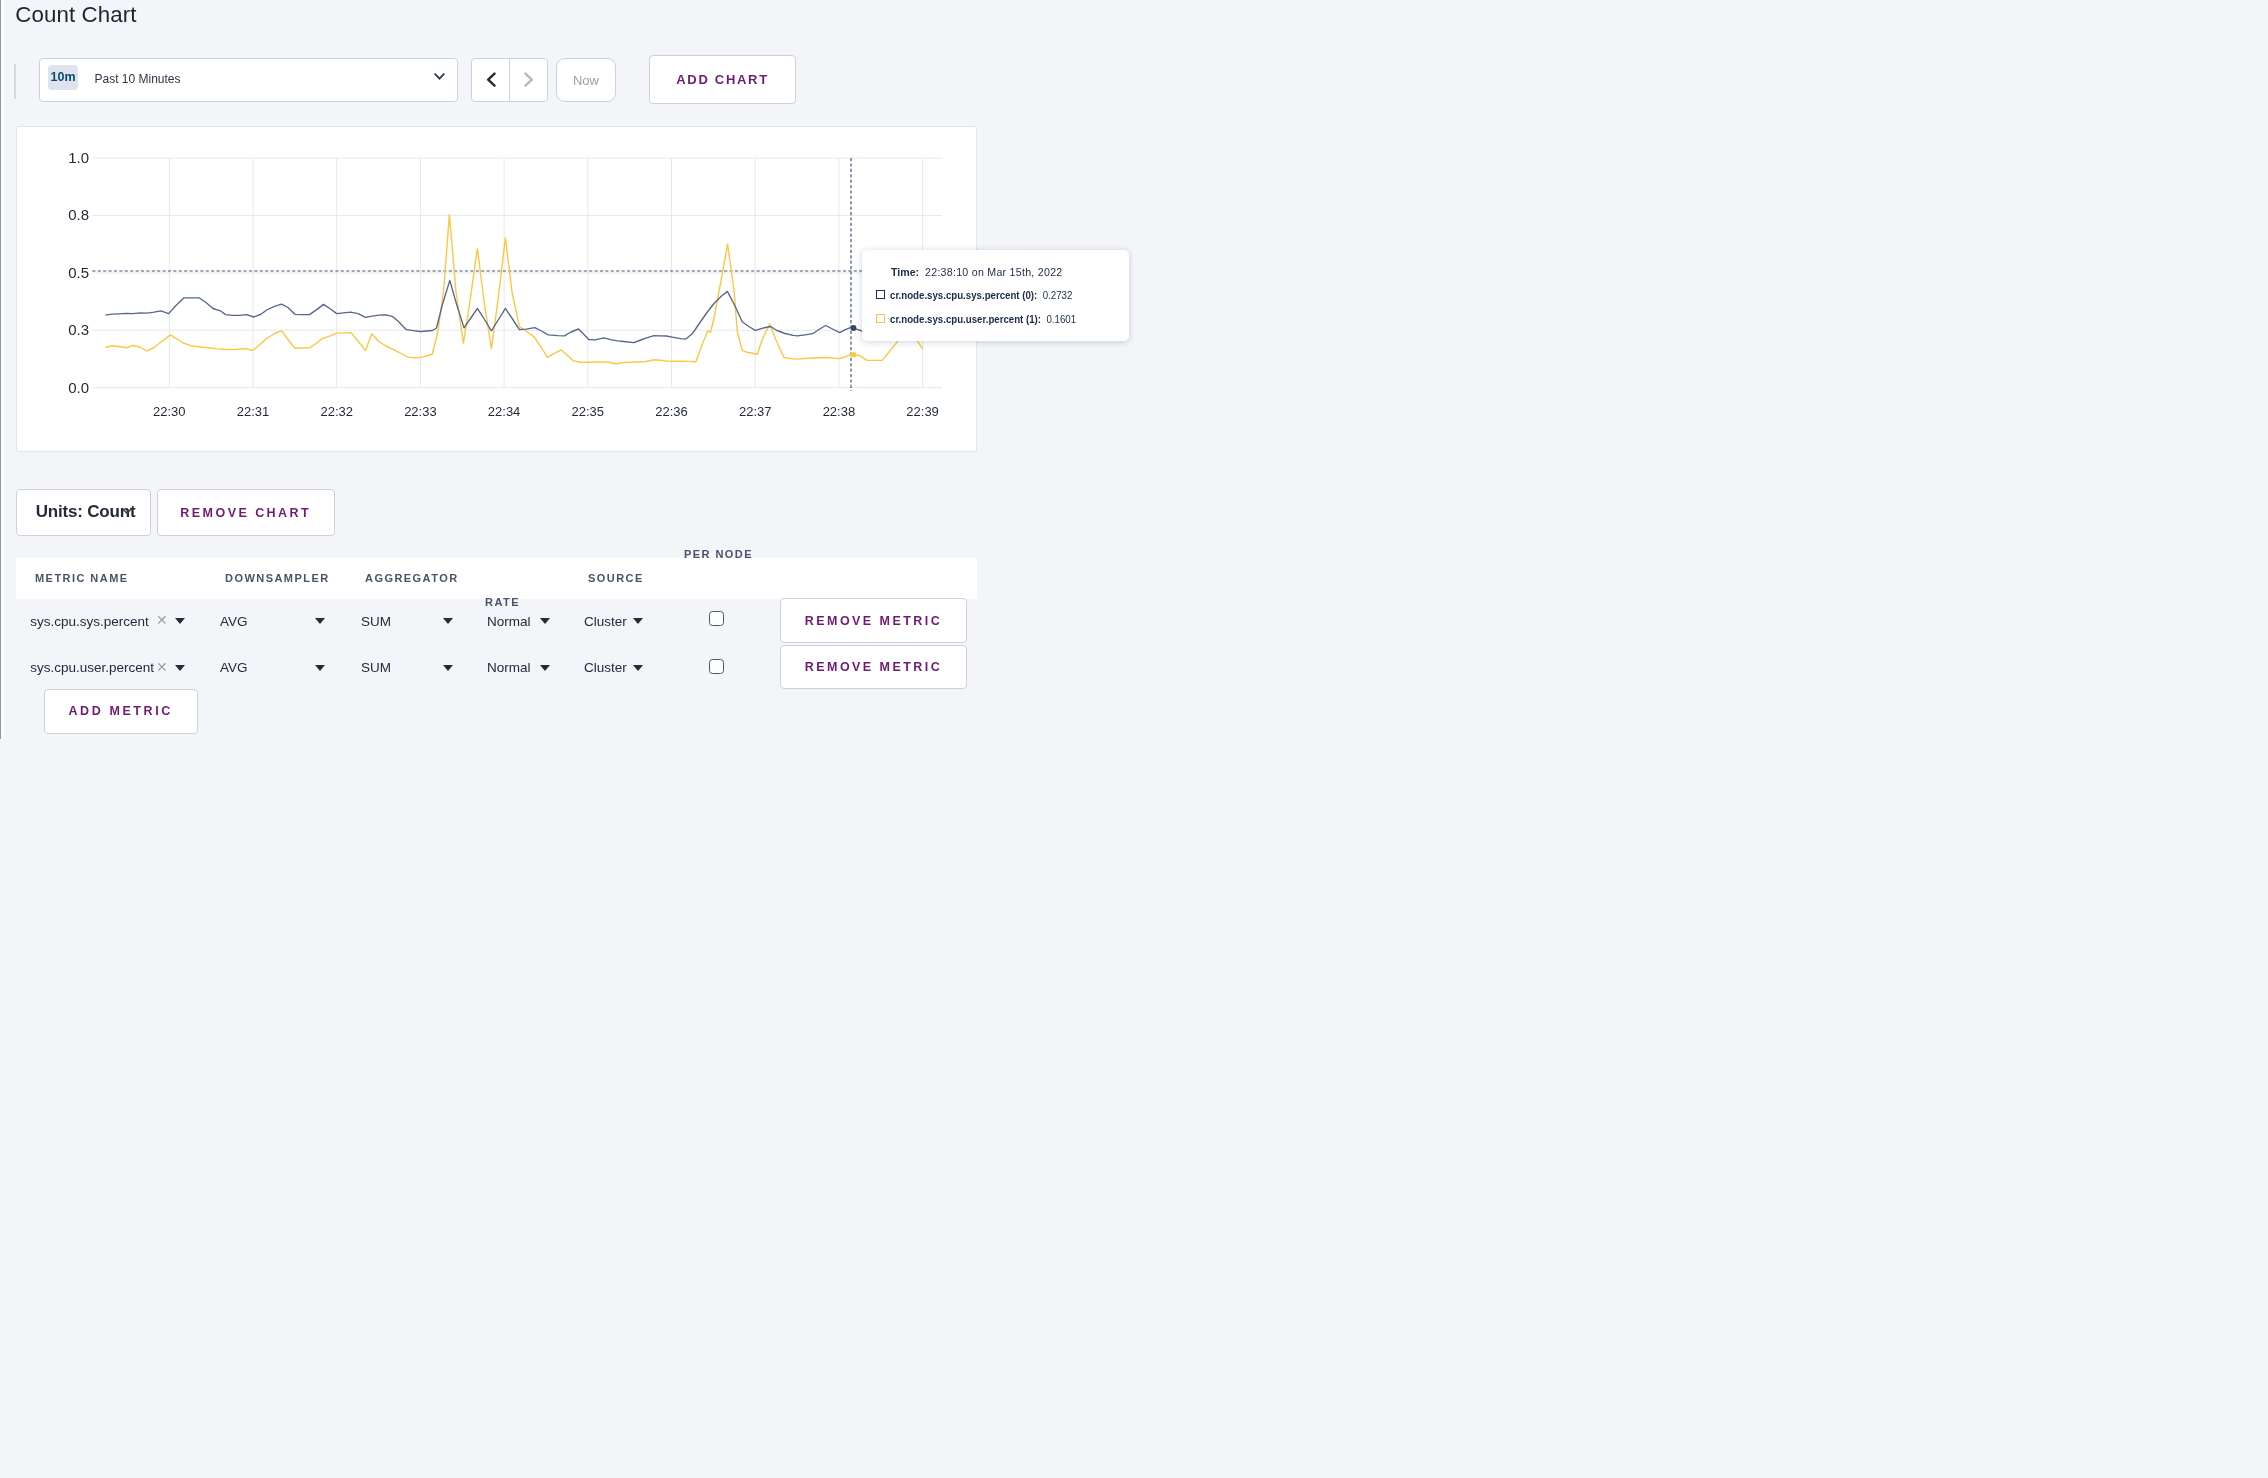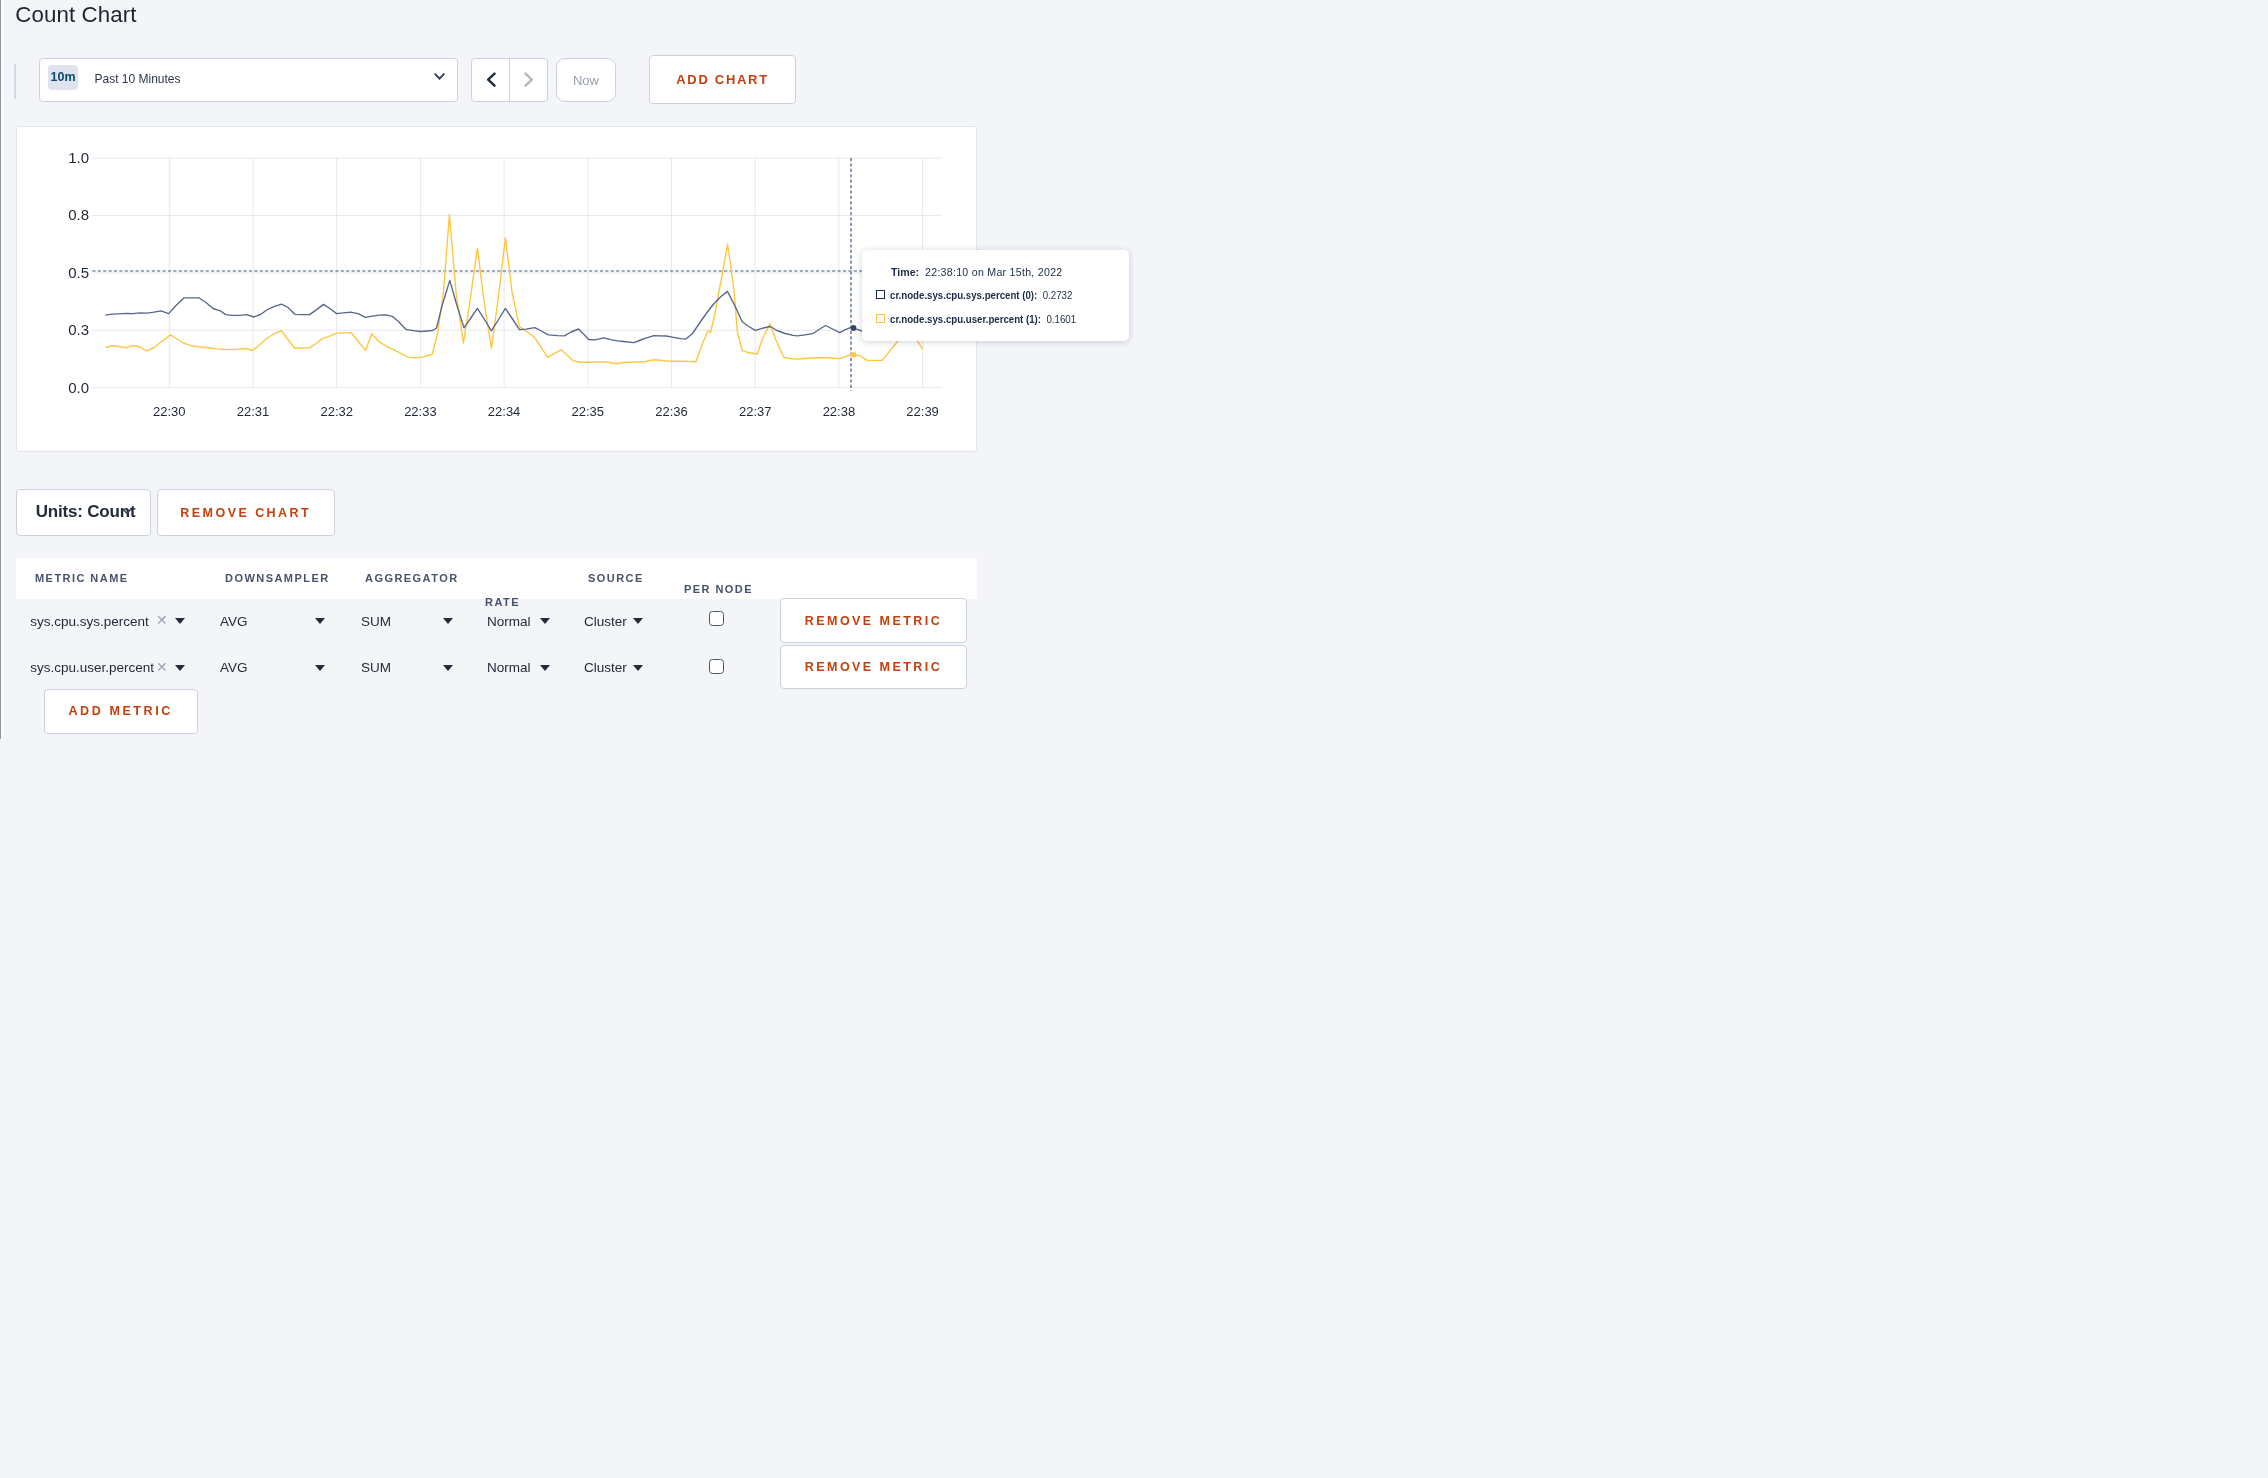--- a/index.html
+++ b/index.html
@@ -1,17 +1,17 @@
 <!DOCTYPE html>
 <html><head><meta charset="utf-8"><style>
 * { margin:0; padding:0; box-sizing:border-box; }
 html,body { width:1134px; height:739px; background:#f3f5f9; font-family:"Liberation Sans",sans-serif; position:relative; overflow:hidden; }
 .abs { position:absolute; }
 .box { background:#fff; border:1px solid #ccd2dc; border-radius:4px; }
-.bluebtn { color:#c2410c; font-weight:bold; letter-spacing:2.45px; font-size:12.5px; display:flex; align-items:center; justify-content:center; }
+.bluebtn { color:#701a75; font-weight:bold; letter-spacing:2.45px; font-size:12.5px; display:flex; align-items:center; justify-content:center; }
 .caret { width:0; height:0; border-left:5.5px solid transparent; border-right:5.5px solid transparent; border-top:6px solid #242b38; display:inline-block; }
 .hdr { font-size:11px; letter-spacing:1.45px; color:#46536b; font-weight:bold; }
 .rowtxt { font-size:13.5px; color:#242b38; }
 .cb { width:14.5px; height:14.5px; border:1.6px solid #4c5664; border-radius:3.5px; background:#fff; }
 </style></head>
 <body>
 <div class="abs" style="left:0;top:0;width:1px;height:739px;background:#8e96a3;"></div>
 <div class="abs" style="left:1px;top:0;width:3px;height:739px;background:#fafbfd;"></div>
 
 <div class="abs" style="left:15.2px;top:1.5px;font-size:22.3px;color:#1e242e;letter-spacing:0.1px;">Count Chart</div>
@@ -91,21 +91,21 @@
     <path d="M1.2 1.2 L5 5.4 L8.8 1.2" stroke="#3c4556" stroke-width="1.5" fill="none" stroke-linecap="round"></path>
   </svg>
 <div class="abs box bluebtn" style="left:156.5px;top:489.3px;width:178.5px;height:46.6px;">REMOVE CHART</div>
 
 <div class="abs" style="left:15.5px;top:558px;width:961.5px;height:40.6px;background:#fff;"></div>
 <div class="abs hdr" style="left:35px;top:572px;">METRIC NAME</div>
 <div class="abs hdr" style="left:225px;top:572px;">DOWNSAMPLER</div>
 <div class="abs hdr" style="left:365px;top:572px;">AGGREGATOR</div>
 <div class="abs hdr" style="left:485px;top:572px;margin-top:24px;">RATE</div>
 <div class="abs hdr" style="left:588px;top:572px;">SOURCE</div>
-<div class="abs hdr" style="left:684px;top:583px;">PER NODE</div>
+<div class="abs hdr" style="left:684px;top:548px;">PER NODE</div>
 
 <div class="abs rowtxt" style="left:30.3px;top:613.5px;">sys.cpu.sys.percent</div>
 <div class="abs" style="left:156px;top:612px;font-size:14px;color:#9aa3af;">✕</div>
 <div class="abs caret" style="left:175px;top:618px;"></div>
 <div class="abs rowtxt" style="left:219.9px;top:613.5px;">AVG</div>
 <div class="abs caret" style="left:315px;top:618px;"></div>
 <div class="abs rowtxt" style="left:361px;top:613.5px;">SUM</div>
 <div class="abs caret" style="left:443px;top:618px;"></div>
 <div class="abs rowtxt" style="left:487px;top:613.5px;">Normal</div>
 <div class="abs caret" style="left:540px;top:618px;"></div>

